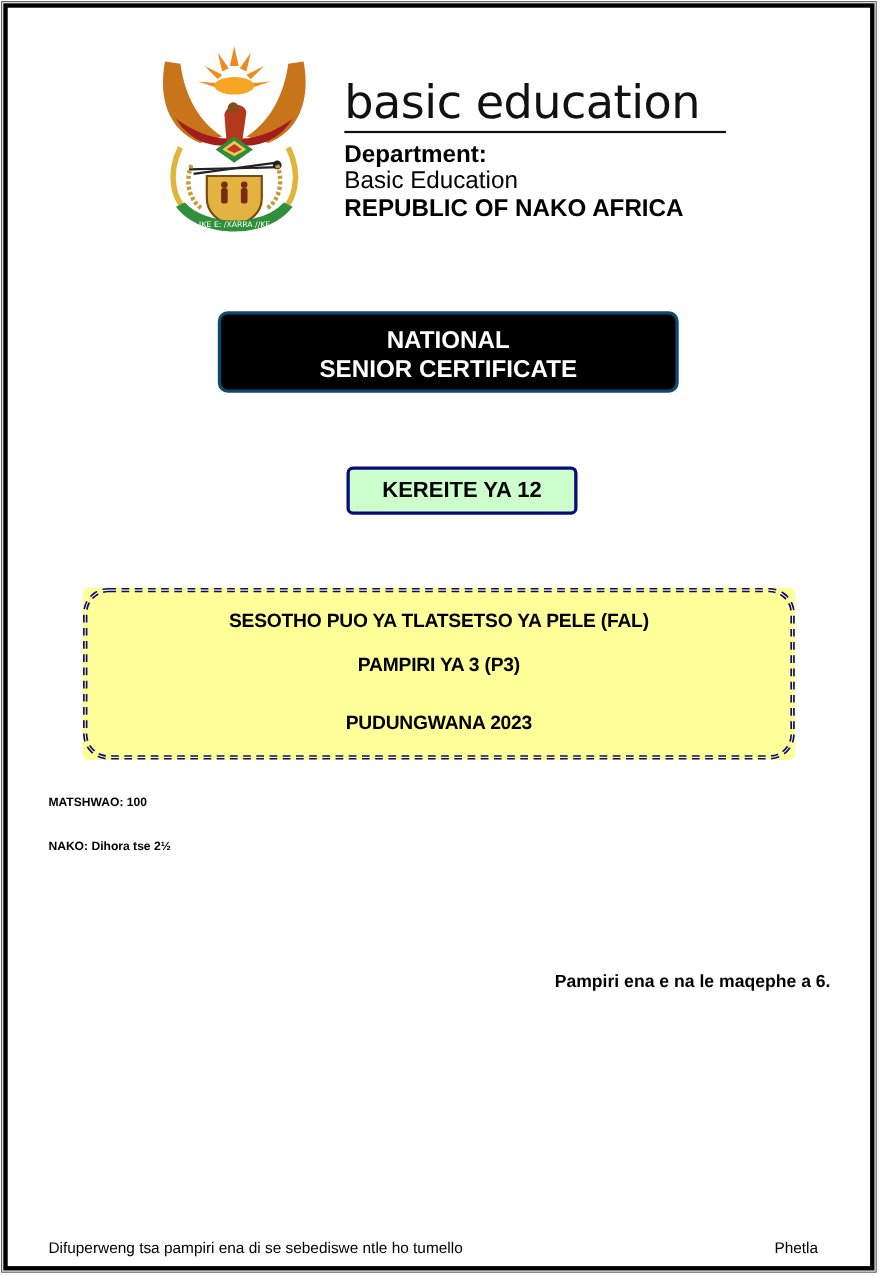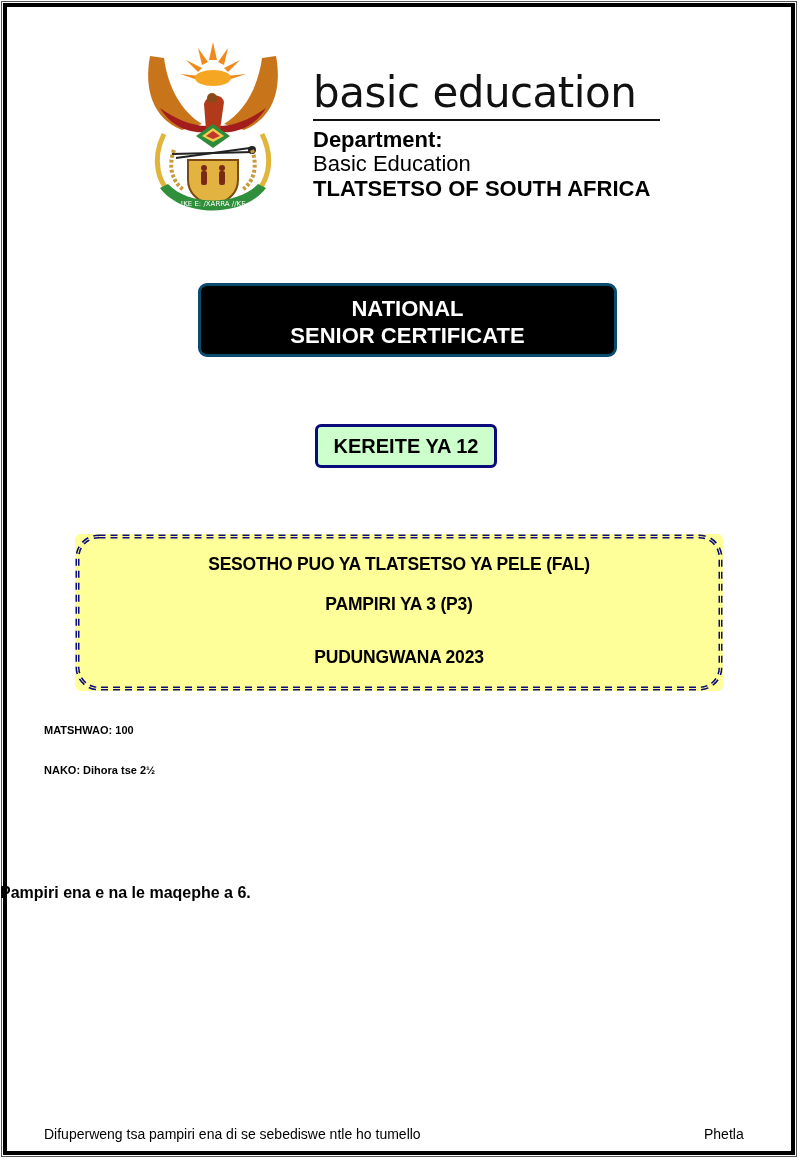--- a/index.html
+++ b/index.html
@@ -9,34 +9,34 @@
 
   .emblem { position: absolute; left: 142px; top: 38px; width: 142px; height: 180px; }
   .brand-title { position: absolute; left: 313px; top: 68px; font-family: "DejaVu Sans", sans-serif; font-size: 42px; letter-spacing: -0.5px; line-height: 50px; color: #111; }
   .brand-rule { position: absolute; left: 313px; top: 119px; width: 347px; height: 2px; background: #111; }
   .brand-dept { position: absolute; left: 313px; top: 128px; font-size: 22px; line-height: 24px; font-weight: bold; }
   .brand-sub { position: absolute; left: 313px; top: 152px; font-size: 22px; line-height: 24px; }
   .brand-country { position: absolute; left: 313px; top: 176px; font-size: 22px; line-height: 26px; font-weight: bold; }
 
   .nsc-box { position: absolute; left: 198px; top: 283px; width: 419px; height: 74px; background: #000; border: 3px solid #0c4a6e; border-radius: 9px; box-sizing: border-box; color: #fff; text-align: center; font-weight: bold; font-size: 22px; line-height: 27px; padding-top: 9px; }
 
-  .grade-box { position: absolute; left: 315px; top: 424px; width: 182px; height: 44px; background: #ccffcc; border: 3px solid #0a0a7a; border-radius: 6px; box-sizing: border-box; text-align: center; font-weight: bold; font-size: 20px; line-height: 38px; }
+  .grade-box { position: absolute; left: 315px; top: 424px; width: 210px; height: 44px; background: #ccffcc; border: 3px solid #0a0a7a; border-radius: 6px; box-sizing: border-box; text-align: center; font-weight: bold; font-size: 20px; line-height: 38px; }
 
   .subject-box { position: absolute; left: 75px; top: 534px; width: 648px; height: 157px; background: #ffff99; border-radius: 6px; box-sizing: border-box; }
   .subject-box svg { position: absolute; left: 0; top: 0; }
   .subject-line { position: absolute; left: 0; width: 100%; text-align: center; font-weight: bold; font-size: 17.5px; letter-spacing: -0.2px; }
   .sl1 { top: 20px; }
   .sl2 { top: 60px; }
   .sl3 { top: 113px; }
 
   .meta { position: absolute; left: 44px; font-weight: bold; font-size: 11px; }
   .meta-marks { top: 724px; }
   .meta-time { top: 764px; }
 
-  .pages-note { position: absolute; left: 0; width: 755px; top: 884px; text-align: left; font-weight: bold; font-size: 16px; }
+  .pages-note { position: absolute; left: 0; width: 755px; top: 884px; text-align: right; font-weight: bold; font-size: 16px; }
 
   .footer-left { position: absolute; left: 44px; top: 1126px; font-size: 14px; }
   .footer-right { position: absolute; left: 704px; top: 1126px; font-size: 14px; }
 </style>
 </head>
 <body>
 
 <div class="frame-outer"></div>
 <div class="frame-inner"></div>
 
@@ -83,21 +83,21 @@
   </g>
 
   <path d="M18,150 C40,180 102,180 124,150 L116,146 C96,168 46,168 26,146 Z" fill="#2f8f3a"></path>
   <text x="71" y="168" font-size="7" fill="#ffffff" text-anchor="middle" font-family="DejaVu Sans, sans-serif">!KE E: /XARRA //KE</text>
 </svg>
 
 <div class="brand-title">basic education</div>
 <div class="brand-rule"></div>
 <div class="brand-dept">Department:</div>
 <div class="brand-sub">Basic Education</div>
-<div class="brand-country">TLATSETSO OF SOUTH AFRICA</div>
+<div class="brand-country">REPUBLIC OF NAKO AFRICA</div>
 
 <div class="nsc-box">
   <div>NATIONAL</div>
   <div>SENIOR CERTIFICATE</div>
 </div>
 
 <div class="grade-box">
   <span>KEREITE YA 12</span>
 </div>
 

